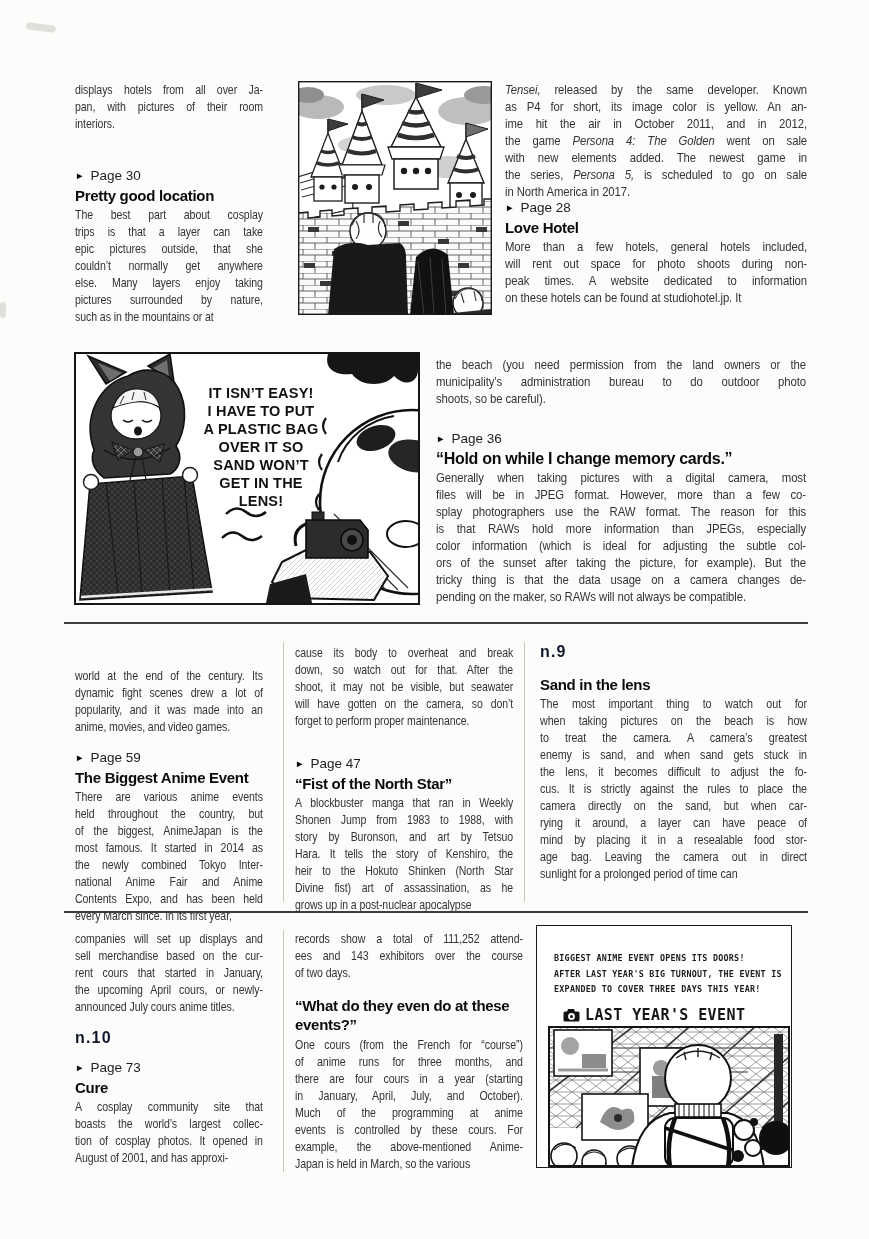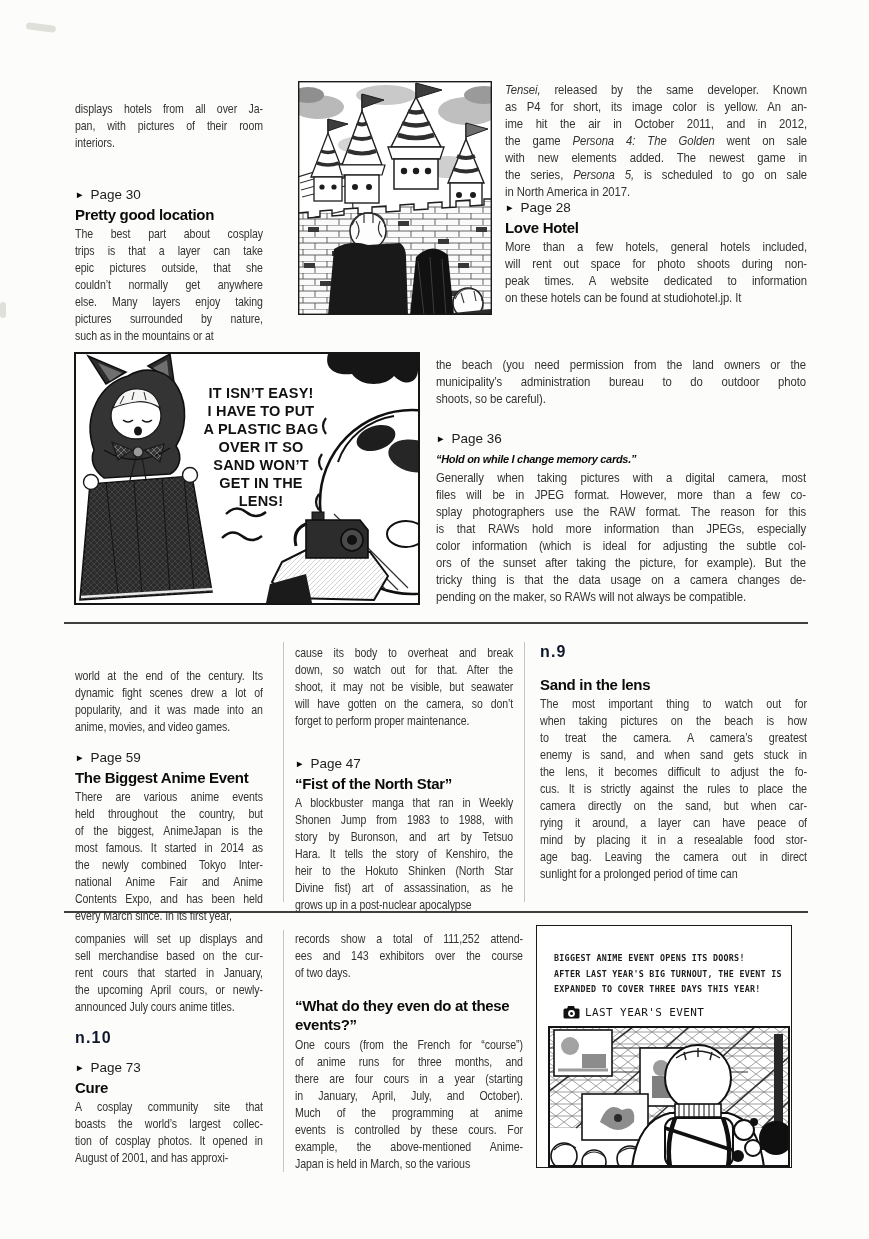--- a/index.html
+++ b/index.html
@@ -34,33 +34,33 @@
 
   .hrule { background:#3f3f3f; height:1.5px; }
   .vrule { background:#c6c6c3; width:1px; }
 
   .panel { border:2px solid #151515; background:#c4b5fd; }
 
   .speech { font-weight:bold; font-size:14.5px; line-height:18px; letter-spacing:0.2px; color:#111111; text-align:center; }
   .speech .pl { white-space:nowrap; }
 
   .pixel-caption { font-family:"DejaVu Sans Mono", monospace; font-weight:bold; font-size:9.5px; line-height:15.5px; letter-spacing:0.3px; color:#1c1c1c; width:260px; transform:scaleX(0.88); transform-origin:0 0; }
-  .pixel-label { font-family:"DejaVu Sans Mono", monospace; font-weight:normal; font-size:11px; letter-spacing:0.4px; color:#161616; white-space:nowrap; }
+  .pixel-label { font-family:"DejaVu Sans Mono", monospace; font-weight:bold; font-size:15px; letter-spacing:0.4px; color:#161616; white-space:nowrap; }
 
   .smudge { background:#e0e0db; border-radius:4px; }
 </style>
 </head>
 <body>
 
 <div class="page">
 
   <div class="abs smudge" style="left:26px;top:24px;width:30px;height:7px;transform:rotate(7deg);"></div>
   <div class="abs smudge" style="left:0;top:302px;width:6px;height:16px;"></div>
 
-  <div class="abs" style="left:75px;top:81px;width:188px;margin-top:19px;">
+  <div class="abs" style="left:75px;top:81px;width:188px;">
     <div class="lines body-text w-narrow">
         <div class="jl">displays hotels from all over Ja-</div>
         <div class="jl">pan, with pictures of their room</div>
         <div class="jl last">interiors.</div>
       </div>
     <div style="margin-top:36px;">
       <div class="entry-ref">
         <span class="marker">►</span><span>Page 30</span>
       </div>
       <div class="entry-title">Pretty good location</div>
@@ -262,21 +262,21 @@
   <div class="abs" style="left:436px;top:356px;width:370px;">
     <div class="lines body-text w-mr">
         <div class="jl">the beach (you need permission from the land owners or the</div>
         <div class="jl">municipality’s administration bureau to do outdoor photo</div>
         <div class="jl last">shoots, so be careful).</div>
       </div>
     <div style="margin-top:24px;">
       <div class="entry-ref">
         <span class="marker">►</span><span>Page 36</span>
       </div>
-      <div class="entry-title" style="font-size:11px;font-style:italic;">“Hold on while I change memory cards.”</div>
+      <div class="entry-title" style="font-size:16px;">“Hold on while I change memory cards.”</div>
       <div class="lines body-text w-mr">
           <div class="jl">Generally when taking pictures with a digital camera, most</div>
           <div class="jl">files will be in JPEG format. However, more than a few co-</div>
           <div class="jl">splay photographers use the RAW format. The reason for this</div>
           <div class="jl">is that RAWs hold more information than JPEGs, especially</div>
           <div class="jl">color information (which is ideal for adjusting the subtle col-</div>
           <div class="jl">ors of the sunset after taking the picture, for example). But the</div>
           <div class="jl">tricky thing is that the data usage on a camera changes de-</div>
           <div class="jl last">pending on the maker, so RAWs will not always be compatible.</div>
         </div>

